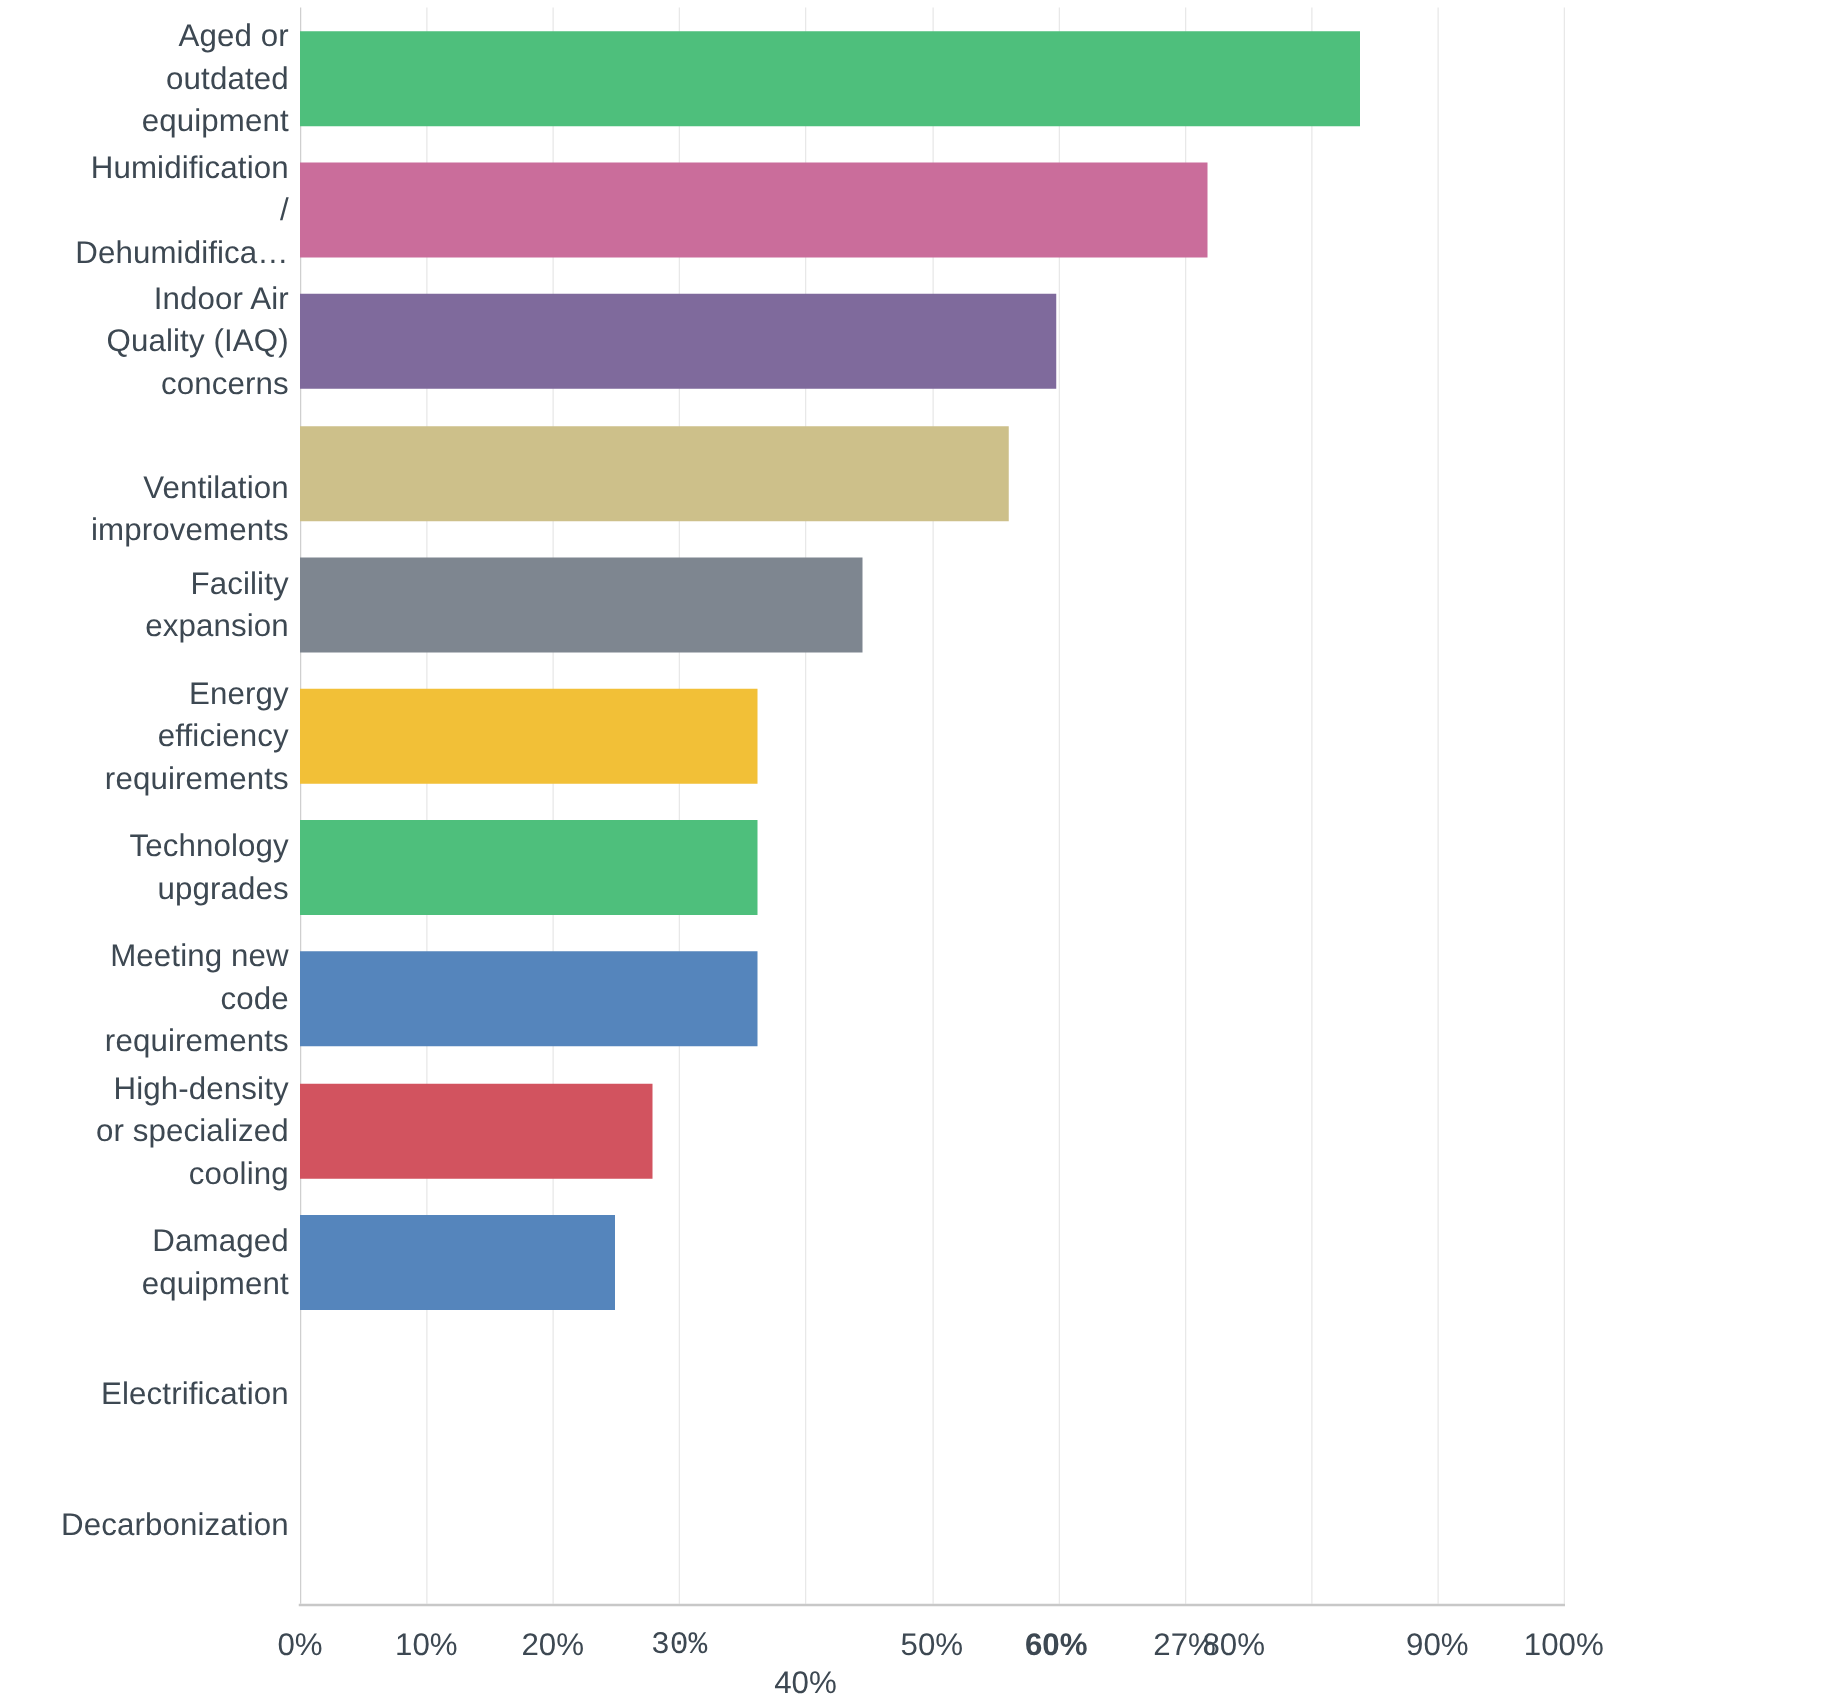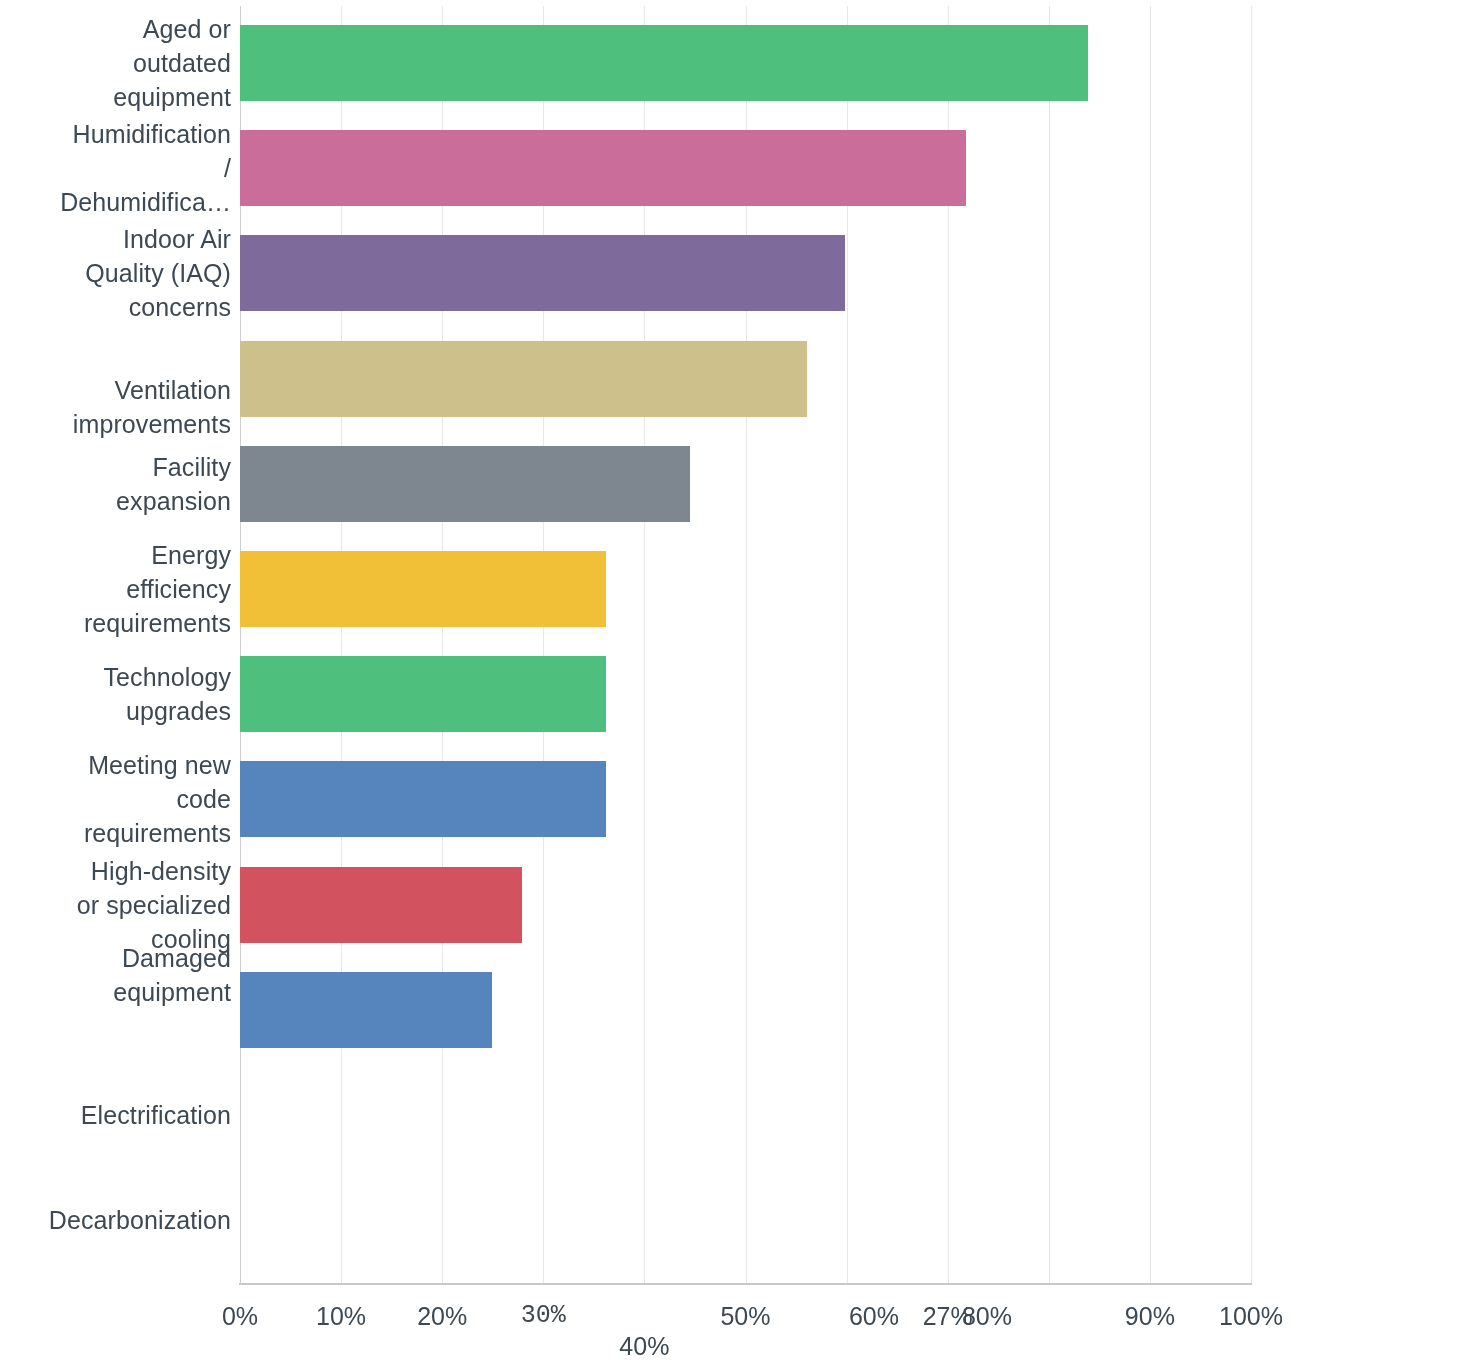--- a/index.html
+++ b/index.html
@@ -107,21 +107,21 @@
 efficiency
 requirements</div>
       <div class="cat-label" style="top: 660.2px;">Technology
 upgrades</div>
       <div class="cat-label" style="top: 748.4px;">Meeting new
 code
 requirements</div>
       <div class="cat-label" style="top: 853.6px;">High-density
 or specialized
 cooling</div>
-      <div class="cat-label" style="top: 941px;">Damaged
+      <div class="cat-label" style="top: 976px;">Damaged
 equipment</div>
       <div class="cat-label" style="top: 1098px;">Electrification</div>
       <div class="cat-label" style="top: 1203.2px;">Decarbonization</div>
     </div>
 
   <div class="plot">
     <div id="gridlines">
         <div class="gridline axis-zero" style="left: 0px;"></div>
         <div class="gridline" style="left: 101.1px;"></div>
         <div class="gridline" style="left: 202.2px;"></div>
@@ -172,20 +172,20 @@
 
   <div class="axis-line"></div>
 
   <div id="tick-labels">
       <div class="tick-label" style="left: 240px;">0%</div>
       <div class="tick-label" style="left: 341.1px;">10%</div>
       <div class="tick-label" style="left: 442.2px;">20%</div>
       <div class="tick-label" style="left: 543.3px; font-family: Liberation Mono, monospace;">30%</div>
       <div class="tick-label" style="left: 644.4px; margin-top: 30px;">40%</div>
       <div class="tick-label" style="left: 745.5px;">50%</div>
-      <div class="tick-label" style="left: 874px;">60%</div>
+      <div class="tick-label" style="left: 845px; font-weight: bold;">60%</div>
       <div class="tick-label" style="left: 947.7px;">27%</div>
       <div class="tick-label" style="left: 987px;">80%</div>
       <div class="tick-label" style="left: 1149.9px;">90%</div>
       <div class="tick-label" style="left: 1251px;">100%</div>
     </div>
 
 </div>
 
 </body></html>

